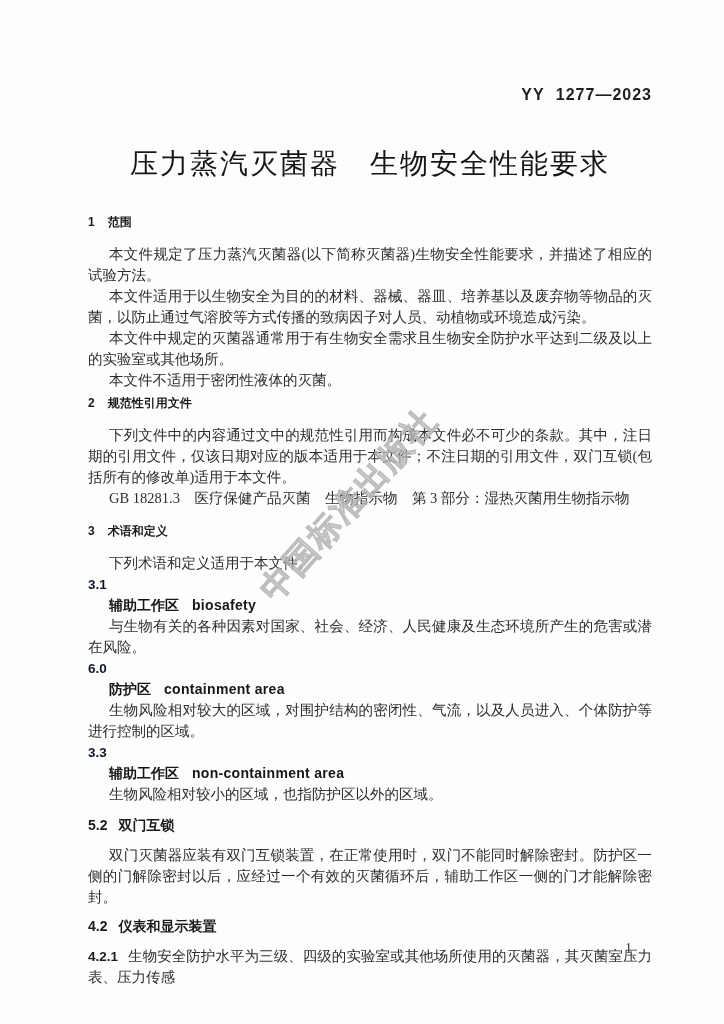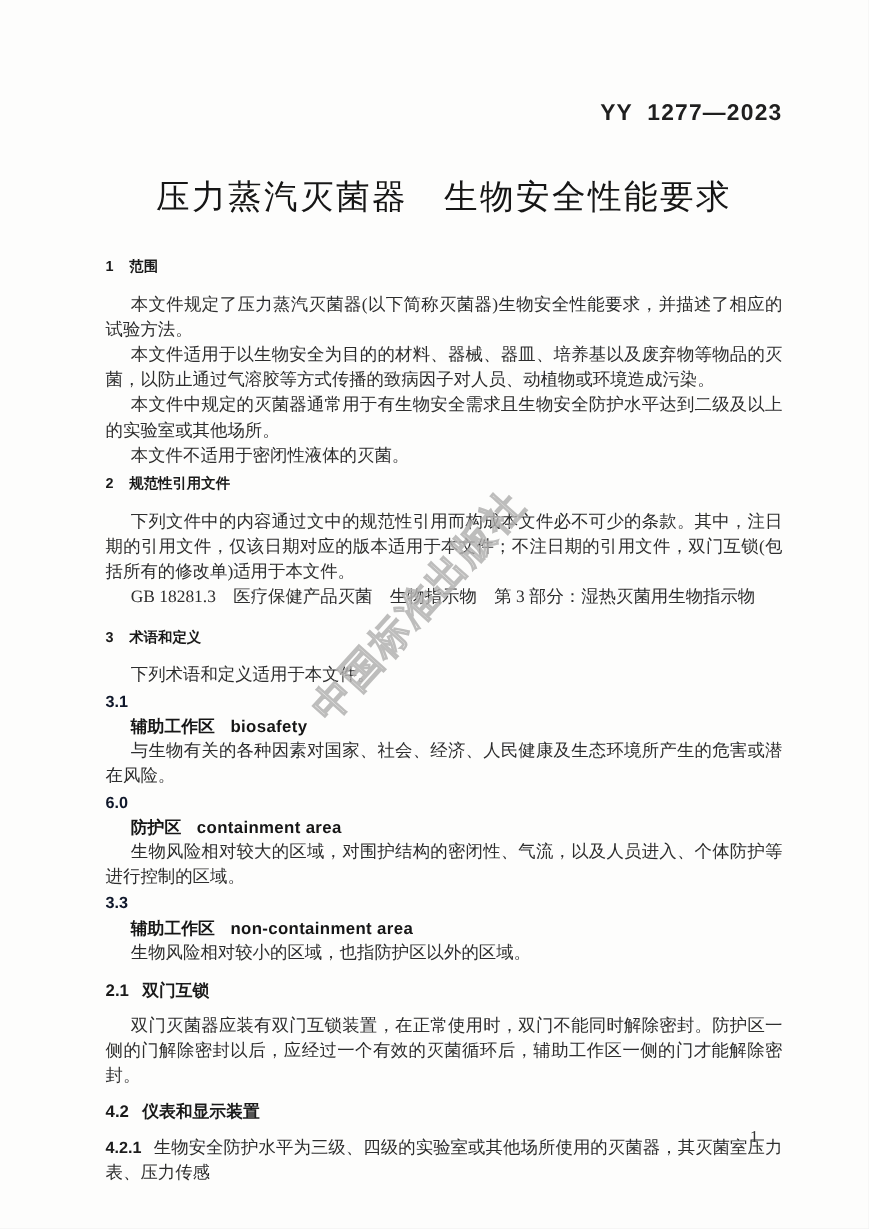--- a/index.html
+++ b/index.html
@@ -10,21 +10,21 @@
     margin:0 auto;
     background:#fdfdfc;
     overflow:hidden;
     font-family:"Liberation Serif", serif;
     color:#2d2d2d;
   }
   .content { position:relative; z-index:1; padding:86px 72px 0 88px; }
 
   .doc-code {
     font-family:"Liberation Sans", sans-serif;
-    font-weight:bold; font-size:19px; line-height:17px;
+    font-weight:bold; font-size:16px; line-height:17px;
     letter-spacing:1px; word-spacing:6px;
     text-align:right; color:#1f1f1f;
   }
   .title {
     margin-top:46px;
     text-align:center;
     font-family:"Liberation Sans", sans-serif;
     font-weight:normal; font-size:28px; line-height:30px;
     letter-spacing:2px; color:#161616;
   }
@@ -137,21 +137,21 @@
     <p class="body">生物风险相对较大的区域，对围护结构的密闭性、气流，以及人员进入、个体防护等进行控制的区域。</p>
 
     <div class="clause-num">3.3</div>
     <div class="term-line">
       <span>辅助工作区</span><span class="term-en">non-containment area</span>
     </div>
     <p class="body">生物风险相对较小的区域，也指防护区以外的区域。</p>
 
 
     <div class="sub-h mt10">
-      <span class="sub-no">2.1</span><span>双门互锁</span>
+      <span class="sub-no">5.2</span><span>双门互锁</span>
     </div>
     <p class="body mt10">双门灭菌器应装有双门互锁装置，在正常使用时，双门不能同时解除密封。防护区一侧的门解除密封以后，应经过一个有效的灭菌循环后，辅助工作区一侧的门才能解除密封。</p>
 
     <div class="sub-h mt8">
       <span class="sub-no">4.2</span><span>仪表和显示装置</span>
     </div>
     <p class="body clause-p mt10">
       <span class="run-in-num">4.2.1</span><span>生物安全防护水平为三级、四级的实验室或其他场所使用的灭菌器，其灭菌室压力表、压力传感</span>
     </p>
 

